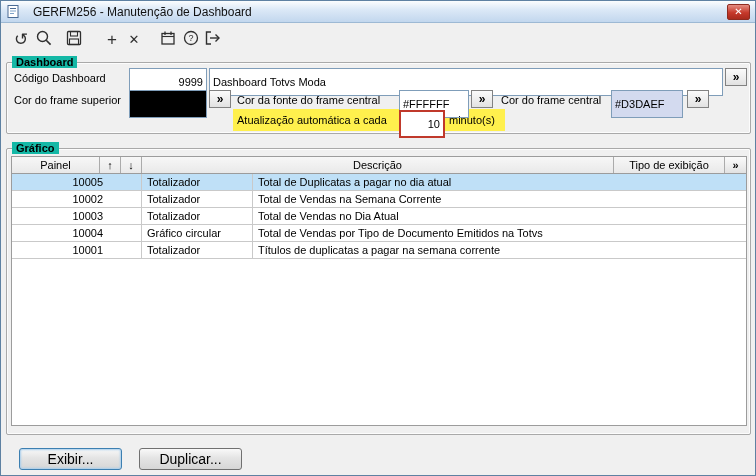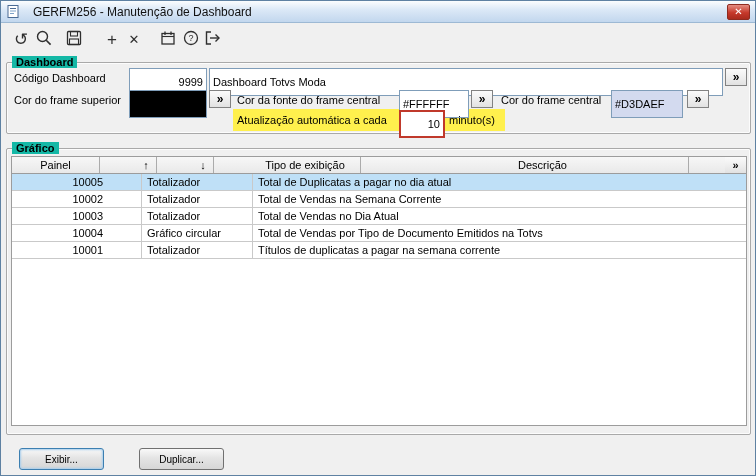--- a/index.html
+++ b/index.html
@@ -38,41 +38,41 @@
   .mini-btn { position:absolute; width:22px; height:18px; z-index:2;
               background:linear-gradient(#FBFBFB,#E2E2E2); border:1px solid #828282;
               text-align:center; line-height:15px; font-size:12px; font-weight:bold; cursor:pointer; }
   .hl-band { position:absolute; height:22px; z-index:1; }
   .annot-input { border-width:2px; }
 
   
   .table { position:absolute; left:10px; top:155px; width:736px; height:270px;
            background:#fff; border:1px solid #9C9C9C; }
   .grid-header { display:flex; height:17px; background:linear-gradient(#F7F7F7,#E9E9E9);
-                 border-bottom:1px solid #9C9C9C;gap:36px; }
+                 border-bottom:1px solid #9C9C9C; }
   .hcell { border-right:1px solid #ABABAB; display:flex; align-items:center;
            justify-content:center; overflow:hidden; }
   .h-painel { width:88px; }
   .h-up, .h-down { width:21px; font-weight:bold; cursor:pointer; }
   .h-tipo { width:111px; }
   .h-desc { flex:1; }
   .h-btn { width:21px; background:linear-gradient(#FBFBFB,#E2E2E2); font-weight:bold;
            border-right:none; cursor:pointer; }
   .grid-row { display:flex; height:17px; border-bottom:1px solid #C9C9C9; cursor:default; }
   .cell { display:flex; align-items:center; overflow:hidden; white-space:nowrap;
           border-right:1px solid #C9C9C9; }
   .c-painel { width:130px; justify-content:flex-end; padding-right:38px; }
   .c-tipo { width:111px; padding-left:5px; }
   .c-desc { flex:1; padding-left:5px; border-right:none; }
 
   
-  .btn { position:absolute; top:447px; width:85px; height:22px;
+  .btn { position:absolute; top:447px; width:103px; height:22px;
          background:linear-gradient(#F9F9F9,#E4E4E4 45%,#D6D6D6);
          border:1px solid #707070; border-radius:3px;
-         font-family:"Liberation Sans", sans-serif; font-size:10px; cursor:pointer; }
+         font-family:"Liberation Sans", sans-serif; font-size:14px; cursor:pointer; }
   .btn.focused { border-color:#3C7FB1; box-shadow:inset 0 0 2px 1px #A9CEEC; }
 </style>
 </head>
 <body>
 
 <div class="window">
 
   <div class="titlebar">
     <span class="app-icon">
       <svg width="15" height="15" viewBox="0 0 15 15">
@@ -166,22 +166,22 @@
   <span class="lbl" style="left:448px; top:113px;">minuto(s)</span>
 
   <div class="groupbox" style="left:5px; top:147px; width:745px; height:287px;"></div>
   <span class="group-label" style="left:11px; top:141px;">Gráfico</span>
 
   <div class="table">
     <div class="grid-header">
       <div class="hcell h-painel">Painel</div>
       <div class="hcell h-up">↑</div>
       <div class="hcell h-down">↓</div>
+      <div class="hcell h-desc">Descrição</div>
       <div class="hcell h-tipo">Tipo de exibição</div>
-      <div class="hcell h-desc">Descrição</div>
       <div class="hcell h-btn">»</div>
     </div>
     <div>
         <div class="grid-row" style="background: rgb(191, 224, 247);">
           <div class="cell c-painel">10005</div>
           <div class="cell c-tipo">Totalizador</div>
           <div class="cell c-desc">Total de Duplicatas a pagar no dia atual</div>
         </div>
         <div class="grid-row">
           <div class="cell c-painel">10002</div>

